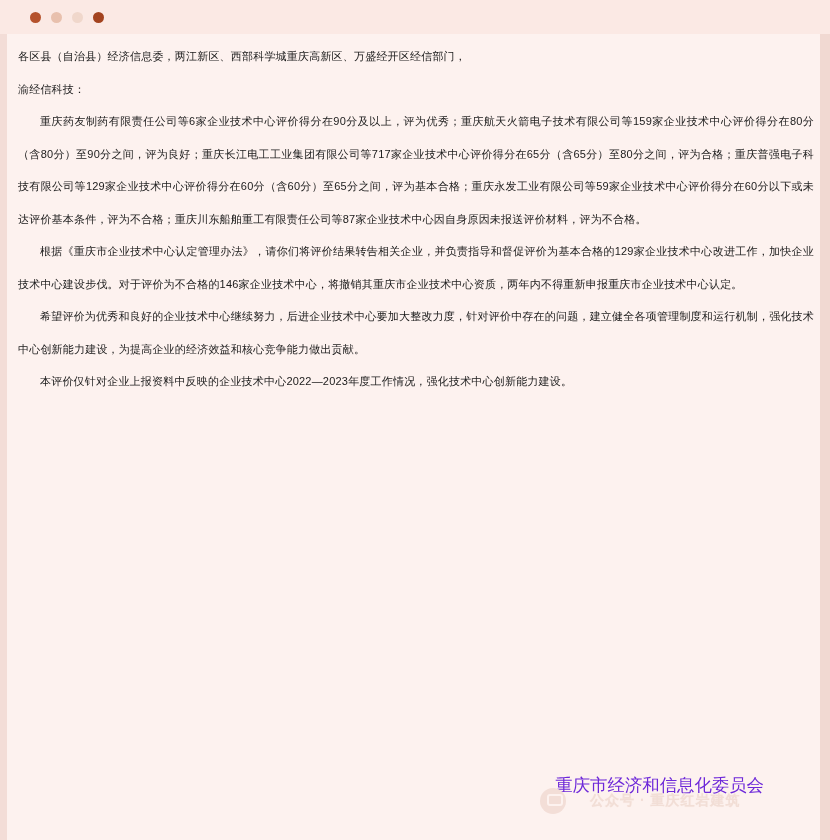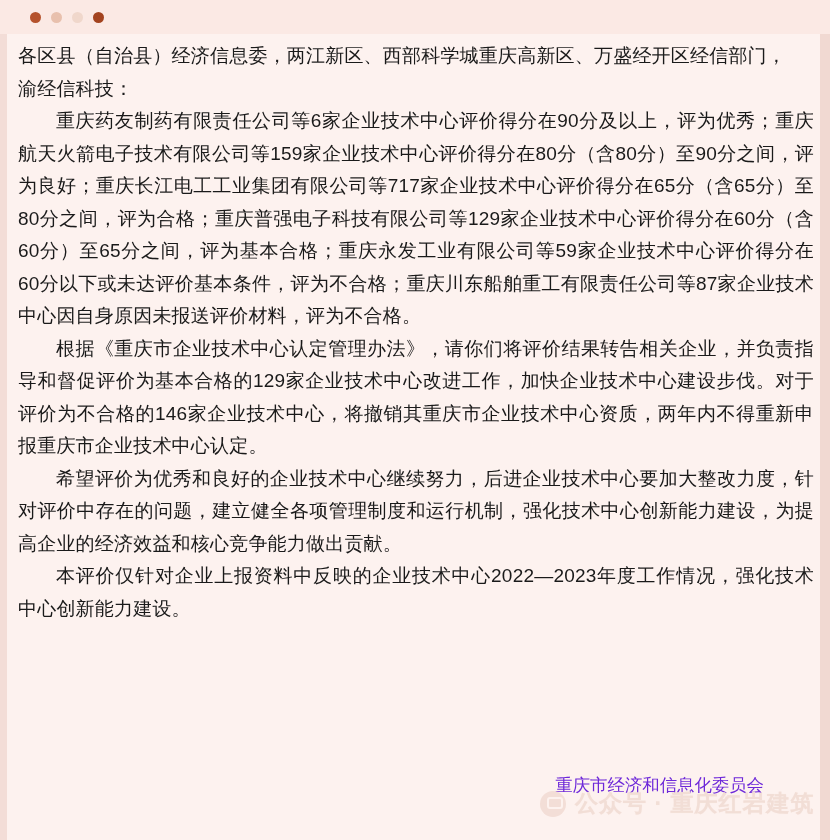--- a/index.html
+++ b/index.html
@@ -57,21 +57,21 @@
   .dot.d2 { background: #e8c0ad; }
   .dot.d3 { background: #f0d7cb; }
   .dot.d4 { background: #a3431f; }
 
   .content {
     position: absolute;
     left: 18px;
     top: 40px;
     width: 796px;
     color: #1a1a1a;
-    font-size: 19px;
+    font-size: 11px;
     line-height: 32.5px;
     letter-spacing: 0.2px;
     text-align: justify;
     text-justify: inter-ideograph;
   }
   .content p {
     margin: 0 0 0 0;
   }
   .p-indent {
     text-indent: 2em;
@@ -89,23 +89,23 @@
   .signature div {
     white-space: nowrap;
   }
   
   .wm {
     position: absolute;
     left: 540px;
     top: 788px;
     display: flex;
     align-items: center;
-    gap: 9px;
+    gap: 24px;
     color: #f0d9d1;
-    font-size: 23px;
+    font-size: 14px;
     font-weight: bold;
     letter-spacing: 1px;
   }
   .wm-logo {
     width: 26px;
     height: 26px;
     border-radius: 50%;
     background: #f3ded7;
     position: relative;
     flex: 0 0 auto;

